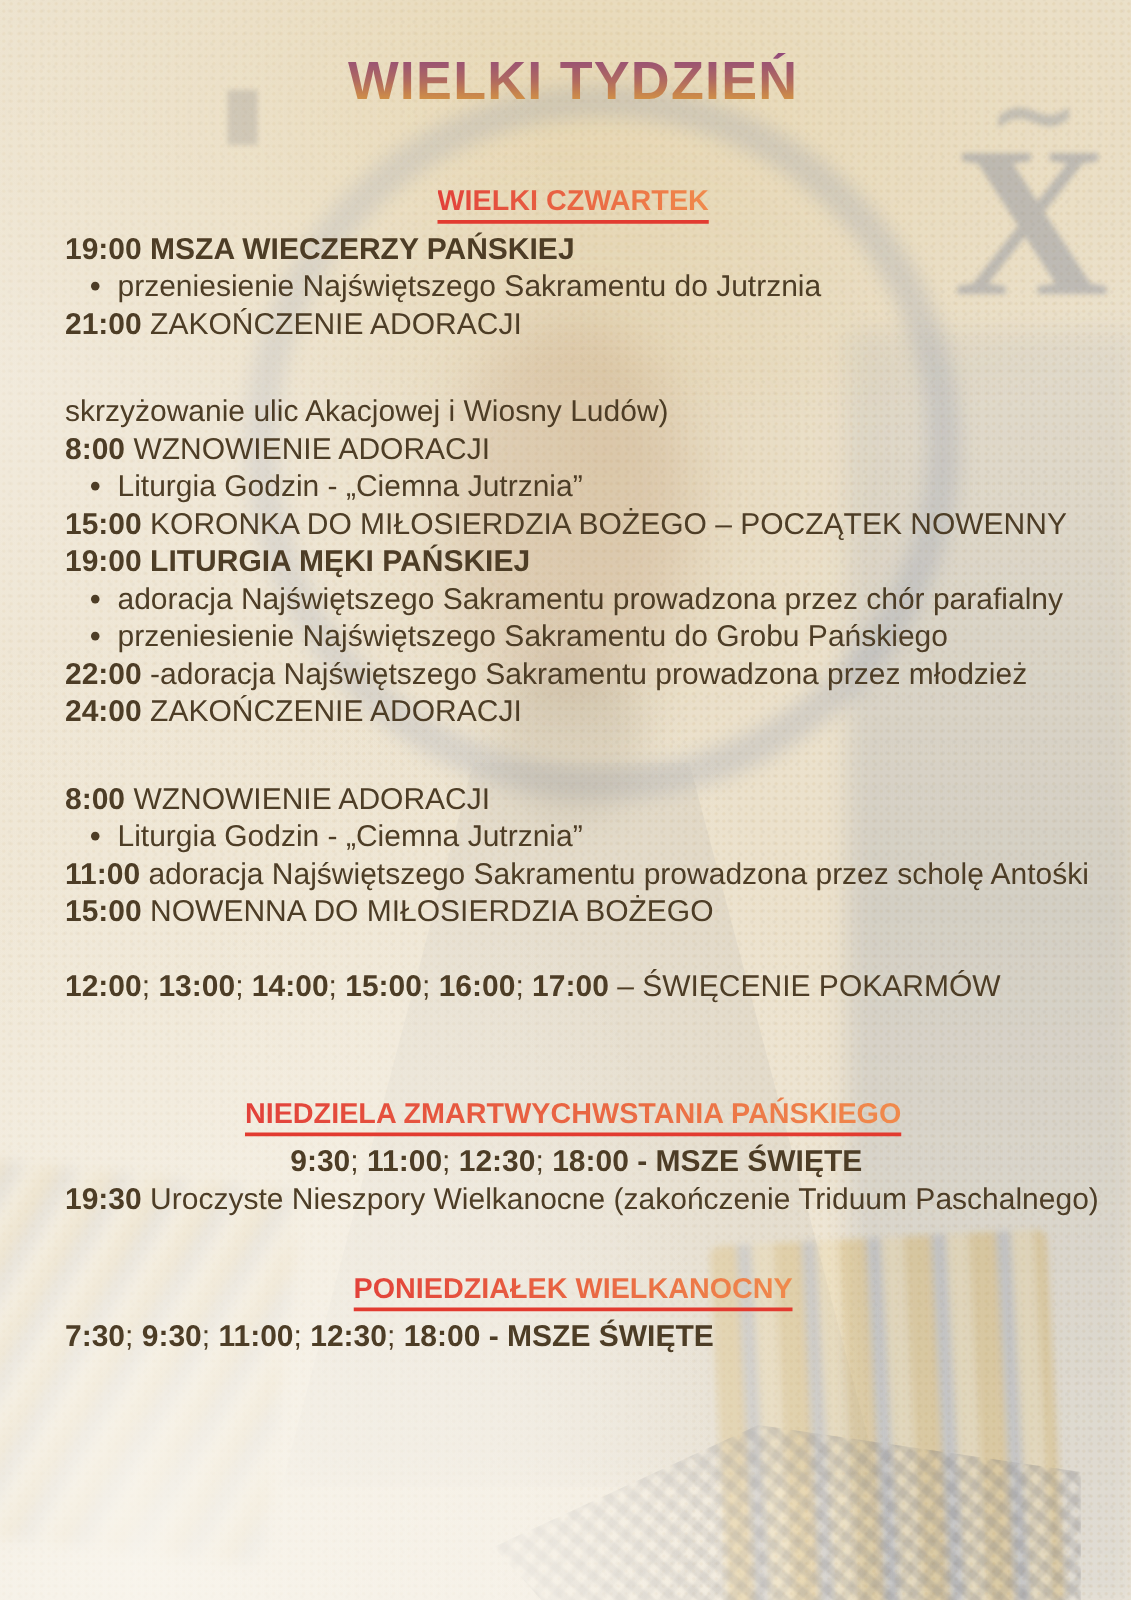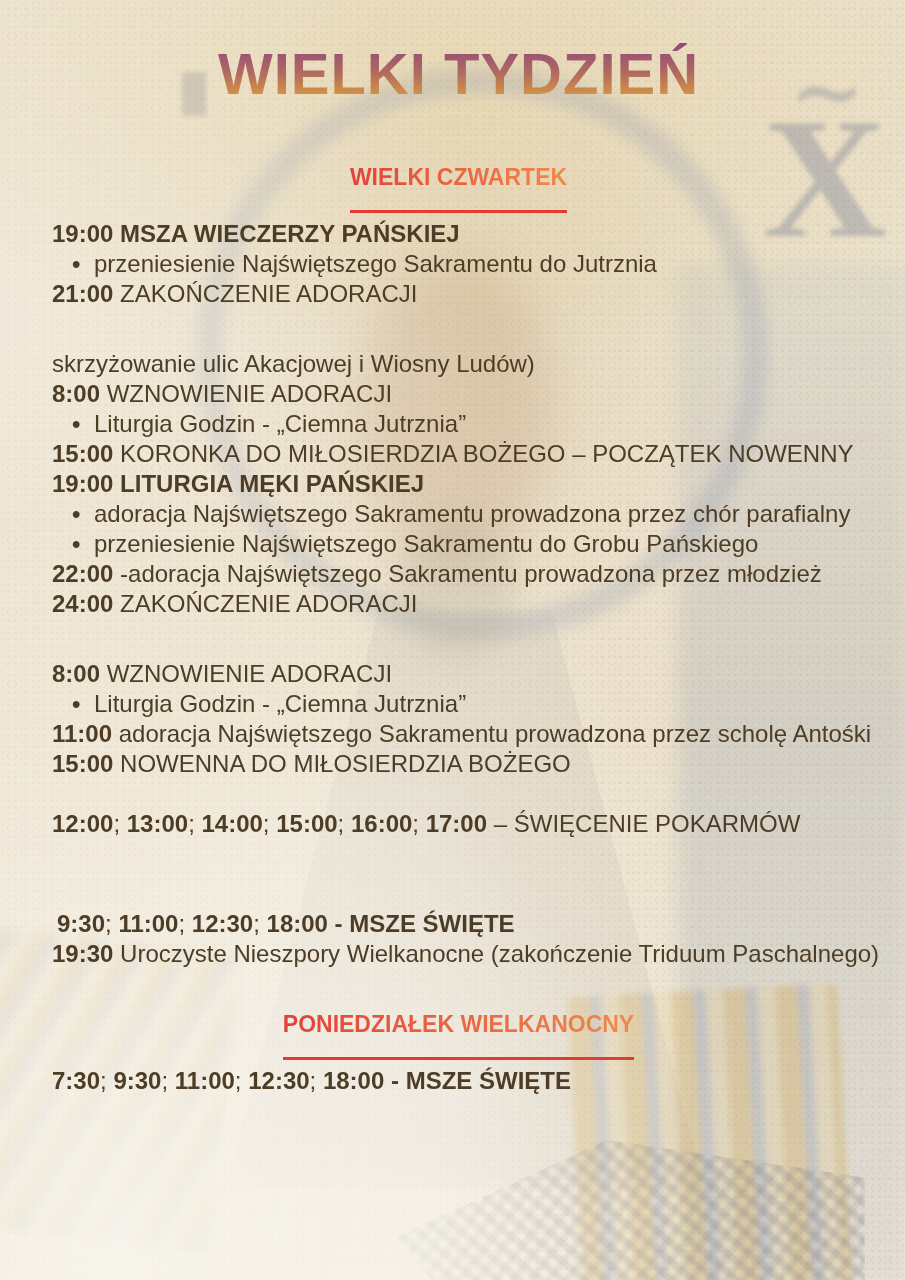--- a/index.html
+++ b/index.html
@@ -112,50 +112,50 @@
   }
 
   
   .content {
     position: relative; z-index: 2;
     padding: 42px 40px 0 52px;
   }
   .poster-title {
     margin: 0 0 56px 0;
     text-align: center;
-    font-size: 58px; font-weight: 700; letter-spacing: 1px;
+    font-size: 43px; font-weight: 700; letter-spacing: 1px;
     line-height: 1.1;
     background: linear-gradient(180deg, var(--c-title-a) 2%, #b06a60 48%, var(--c-title-b) 88%);
     -webkit-background-clip: text; background-clip: text;
     color: transparent;
   }
   .sec { margin: 40px 0 0 0; }
   .sec-head {
     margin: 0 0 6px 0;
     text-align: center;
     font-size: 23px; font-weight: 700;
     line-height: 30px;
   }
   .sec-head-text {
     display: inline-block;
     background: linear-gradient(90deg, var(--c-head-a), var(--c-head-b));
     -webkit-background-clip: text; background-clip: text;
     color: transparent;
     border-bottom: 3px solid var(--c-underline);
-    padding-bottom: 18px;
+    padding-bottom: 1px;
   }
   .line {
     margin: 0;
     font-size: 24px; line-height: 30px;
     color: var(--c-body);
     white-space: nowrap;
   }
   .line .b { font-weight: 700; }
   .line.bullet { padding-left: 20px; }
-  .line.indent { padding-left: 5px; }
+  .line.indent { padding-left: 5px; text-align: center; }
   .dot { display: inline-block; width: 22px; font-weight: 700; }
   .gap { height: 30px; margin: 0; }
 </style>
 </head>
 <body>
 
 <div class="bg">
   <div class="tex"></div>
   <div class="top-gold"></div>
   <div class="halo"></div>
@@ -195,20 +195,21 @@
       <section class="sec">
         <p class="line"><span class="seg b">8:00 </span><span class="seg">WZNOWIENIE ADORACJI</span></p>
         <p class="line bullet"><span class="dot">•</span><span class="seg">Liturgia Godzin - „Ciemna Jutrznia”</span></p>
         <p class="line"><span class="seg b">11:00 </span><span class="seg">adoracja Najświętszego Sakramentu prowadzona przez scholę Antośki</span></p>
         <p class="line"><span class="seg b">15:00 </span><span class="seg">NOWENNA DO MIŁOSIERDZIA BOŻEGO</span></p>
         <p class="gap"></p>
         <p class="line"><span class="seg b">12:00</span><span class="seg">; </span><span class="seg b">13:00</span><span class="seg">; </span><span class="seg b">14:00</span><span class="seg">; </span><span class="seg b">15:00</span><span class="seg">; </span><span class="seg b">16:00</span><span class="seg">; </span><span class="seg b">17:00</span><span class="seg"> – ŚWIĘCENIE POKARMÓW</span></p>
         <p class="gap"></p>
       </section>
       <section class="sec">
+        <h2 class="sec-head"><span class="sec-head-text">NIEDZIELA ZMARTWYCHWSTANIA PAŃSKIEGO</span></h2>
         <p class="line indent"><span class="seg b">9:30</span><span class="seg">; </span><span class="seg b">11:00</span><span class="seg">; </span><span class="seg b">12:30</span><span class="seg">; </span><span class="seg b">18:00</span><span class="seg b"> - MSZE ŚWIĘTE</span></p>
         <p class="line"><span class="seg b">19:30 </span><span class="seg">Uroczyste Nieszpory Wielkanocne (zakończenie Triduum Paschalnego)</span></p>
       </section>
       <section class="sec">
         <h2 class="sec-head"><span class="sec-head-text">PONIEDZIAŁEK WIELKANOCNY</span></h2>
         <p class="line"><span class="seg b">7:30</span><span class="seg">; </span><span class="seg b">9:30</span><span class="seg">; </span><span class="seg b">11:00</span><span class="seg">; </span><span class="seg b">12:30</span><span class="seg">; </span><span class="seg b">18:00</span><span class="seg b"> - MSZE ŚWIĘTE</span></p>
       </section>
     </div>
 </div>
 

